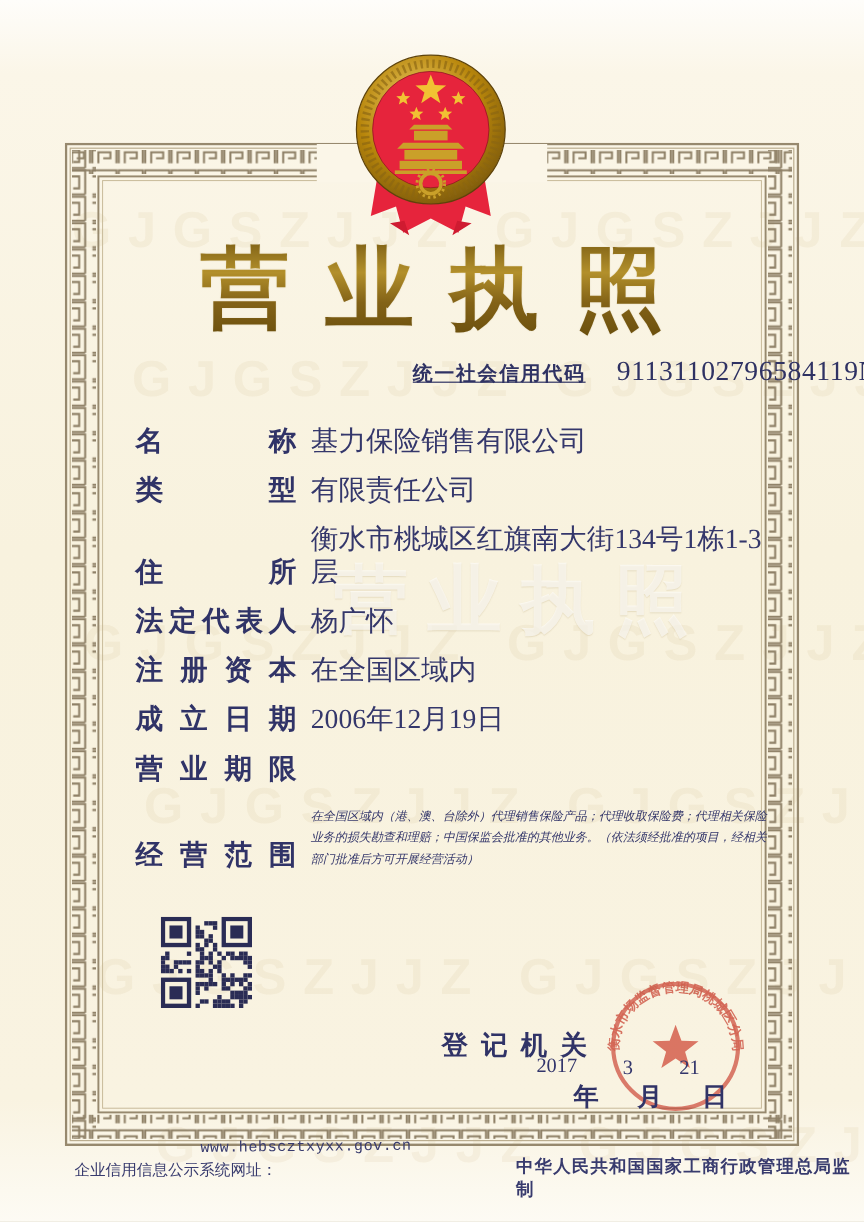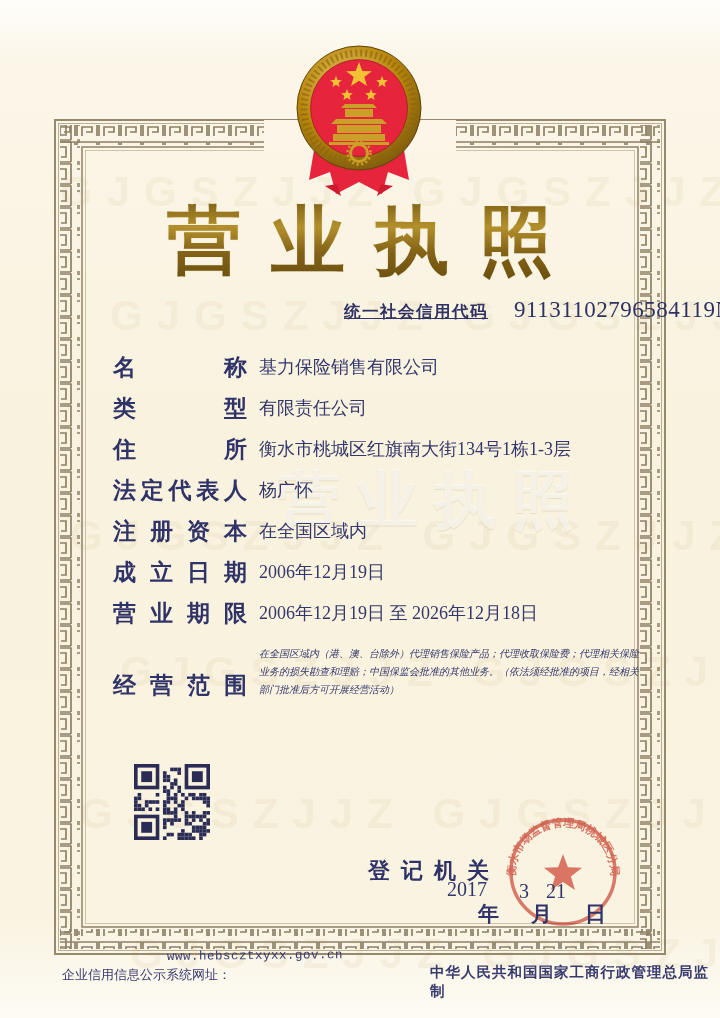--- a/index.html
+++ b/index.html
@@ -33,26 +33,26 @@
   .code-value{font-family:"Liberation Serif",serif; font-size:23px; color:#2f3263; margin-left:26px; letter-spacing:0.5px;}
   
   .fields{position:absolute; left:113px; top:354px; width:530px; z-index:2;}
   .frow{display:flex; align-items:flex-end; margin-bottom:14px;}
   .flabel{
     display:inline-block; width:134px; flex:0 0 134px;
     font-weight:600; font-size:23px; line-height:27px; color:#303367;
     text-align:justify; text-align-last:justify;
   }
   .fvalue{
-    margin-left:12px; font-family:"Liberation Serif",serif; font-size:18px; line-height:27px; color:#34376b;
+    margin-left:12px; font-family:"Liberation Serif",serif; font-size:23px; line-height:27px; color:#34376b;
   }
   .fvalue.small{font-size:10px; line-height:18px; width:392px; padding-top:4px;font-style:italic;}
   
   .reg-label{position:absolute; left:368px; top:856px; z-index:3; font-weight:600; font-size:22px; letter-spacing:11px; color:#303367; white-space:nowrap;}
-  .reg-date{position:absolute; z-index:3; font-family:"Liberation Serif",serif; font-size:20px; color:#32356b;}
+  .reg-date{position:absolute; z-index:3; font-family:"Liberation Serif",serif; font-size:17px; color:#32356b;}
   .reg-unit{position:absolute; z-index:3; font-weight:600; font-size:21px; color:#303367;}
   
   .foot{position:absolute; z-index:2; color:#383b6e;font-family:Liberation Mono, monospace;}
   .foot-left{left:62px; top:966px; font-size:13px;}
   .foot-url{left:167px; top:949px; font-family:"Liberation Mono",monospace; font-size:12.5px; letter-spacing:0.5px; transform:rotate(-0.6deg);}
   .foot-right{left:430px; top:963px; font-size:14.5px; font-weight:600; letter-spacing:1px;}
   svg{display:block;}
 </style>
 </head>
 <body>
@@ -147,21 +147,20 @@
     <div class="frow">
       <span class="flabel">注册资本</span>
       <span class="fvalue">在全国区域内</span>
     </div>
     <div class="frow">
       <span class="flabel">成立日期</span>
       <span class="fvalue">2006年12月19日</span>
     </div>
     <div class="frow">
       <span class="flabel">营业期限</span>
-      <span class="fvalue">2006年12月19日  至  2026年12月18日</span>
     </div>
     <div class="frow">
       <span class="flabel">经营范围</span>
       <span class="fvalue small">在全国区域内（港、澳、台除外）代理销售保险产品；代理收取保险费；代理相关保险业务的损失勘查和理赔；中国保监会批准的其他业务。（依法须经批准的项目，经相关部门批准后方可开展经营活动）</span>
     </div>
   </div>
 
   <svg class="abs" style="left:134px;top:764px;z-index:2;" width="76" height="76" viewBox="0 0 76 76" id="qr-svg" aria-hidden="true">
       <g fill="#2a2c55">
         <rect x="0" y="0" width="25.333333333333332" height="25.333333333333332"></rect>
@@ -302,21 +301,21 @@
     <path d="M58 42 L62.9 55.2 L77.1 55.7 L65.9 64.4 L69.9 78.1 L58 70.1 L46.1 78.1 L50.1 64.4 L38.9 55.7 L53.1 55.2 Z" fill="#dd6d60" opacity="0.9"></path>
     <path id="sealArc" d="M 12 76 A 48 48 0 1 1 104 76" fill="none"></path>
     <text font-size="11" fill="#d96a5f" opacity="0.9" font-family="Liberation Serif, serif" font-weight="bold">
       <textPath href="#sealArc" startOffset="50%" text-anchor="middle">衡水市场监督管理局桃城区分局</textPath>
     </text>
   </svg>
 
   <div class="reg-label">登记机关</div>
   <div class="reg-date" style="left:447px;top:878px;">2017</div>
   <div class="reg-date" style="left:519px;top:880px;">3</div>
-  <div class="reg-date" style="left:546px;top:880px;">21</div>
+  <div class="reg-date" style="left:566px;top:880px;">21</div>
   <div class="reg-unit" style="left:478px;top:900px;">年</div>
   <div class="reg-unit" style="left:531px;top:900px;">月</div>
   <div class="reg-unit" style="left:585px;top:900px;">日</div>
 
   <div class="foot foot-left">企业信用信息公示系统网址：</div>
   <div class="foot foot-url">www.hebscztxyxx.gov.cn</div>
   <div class="foot foot-right">中华人民共和国国家工商行政管理总局监制</div>
 
 </div>
 

